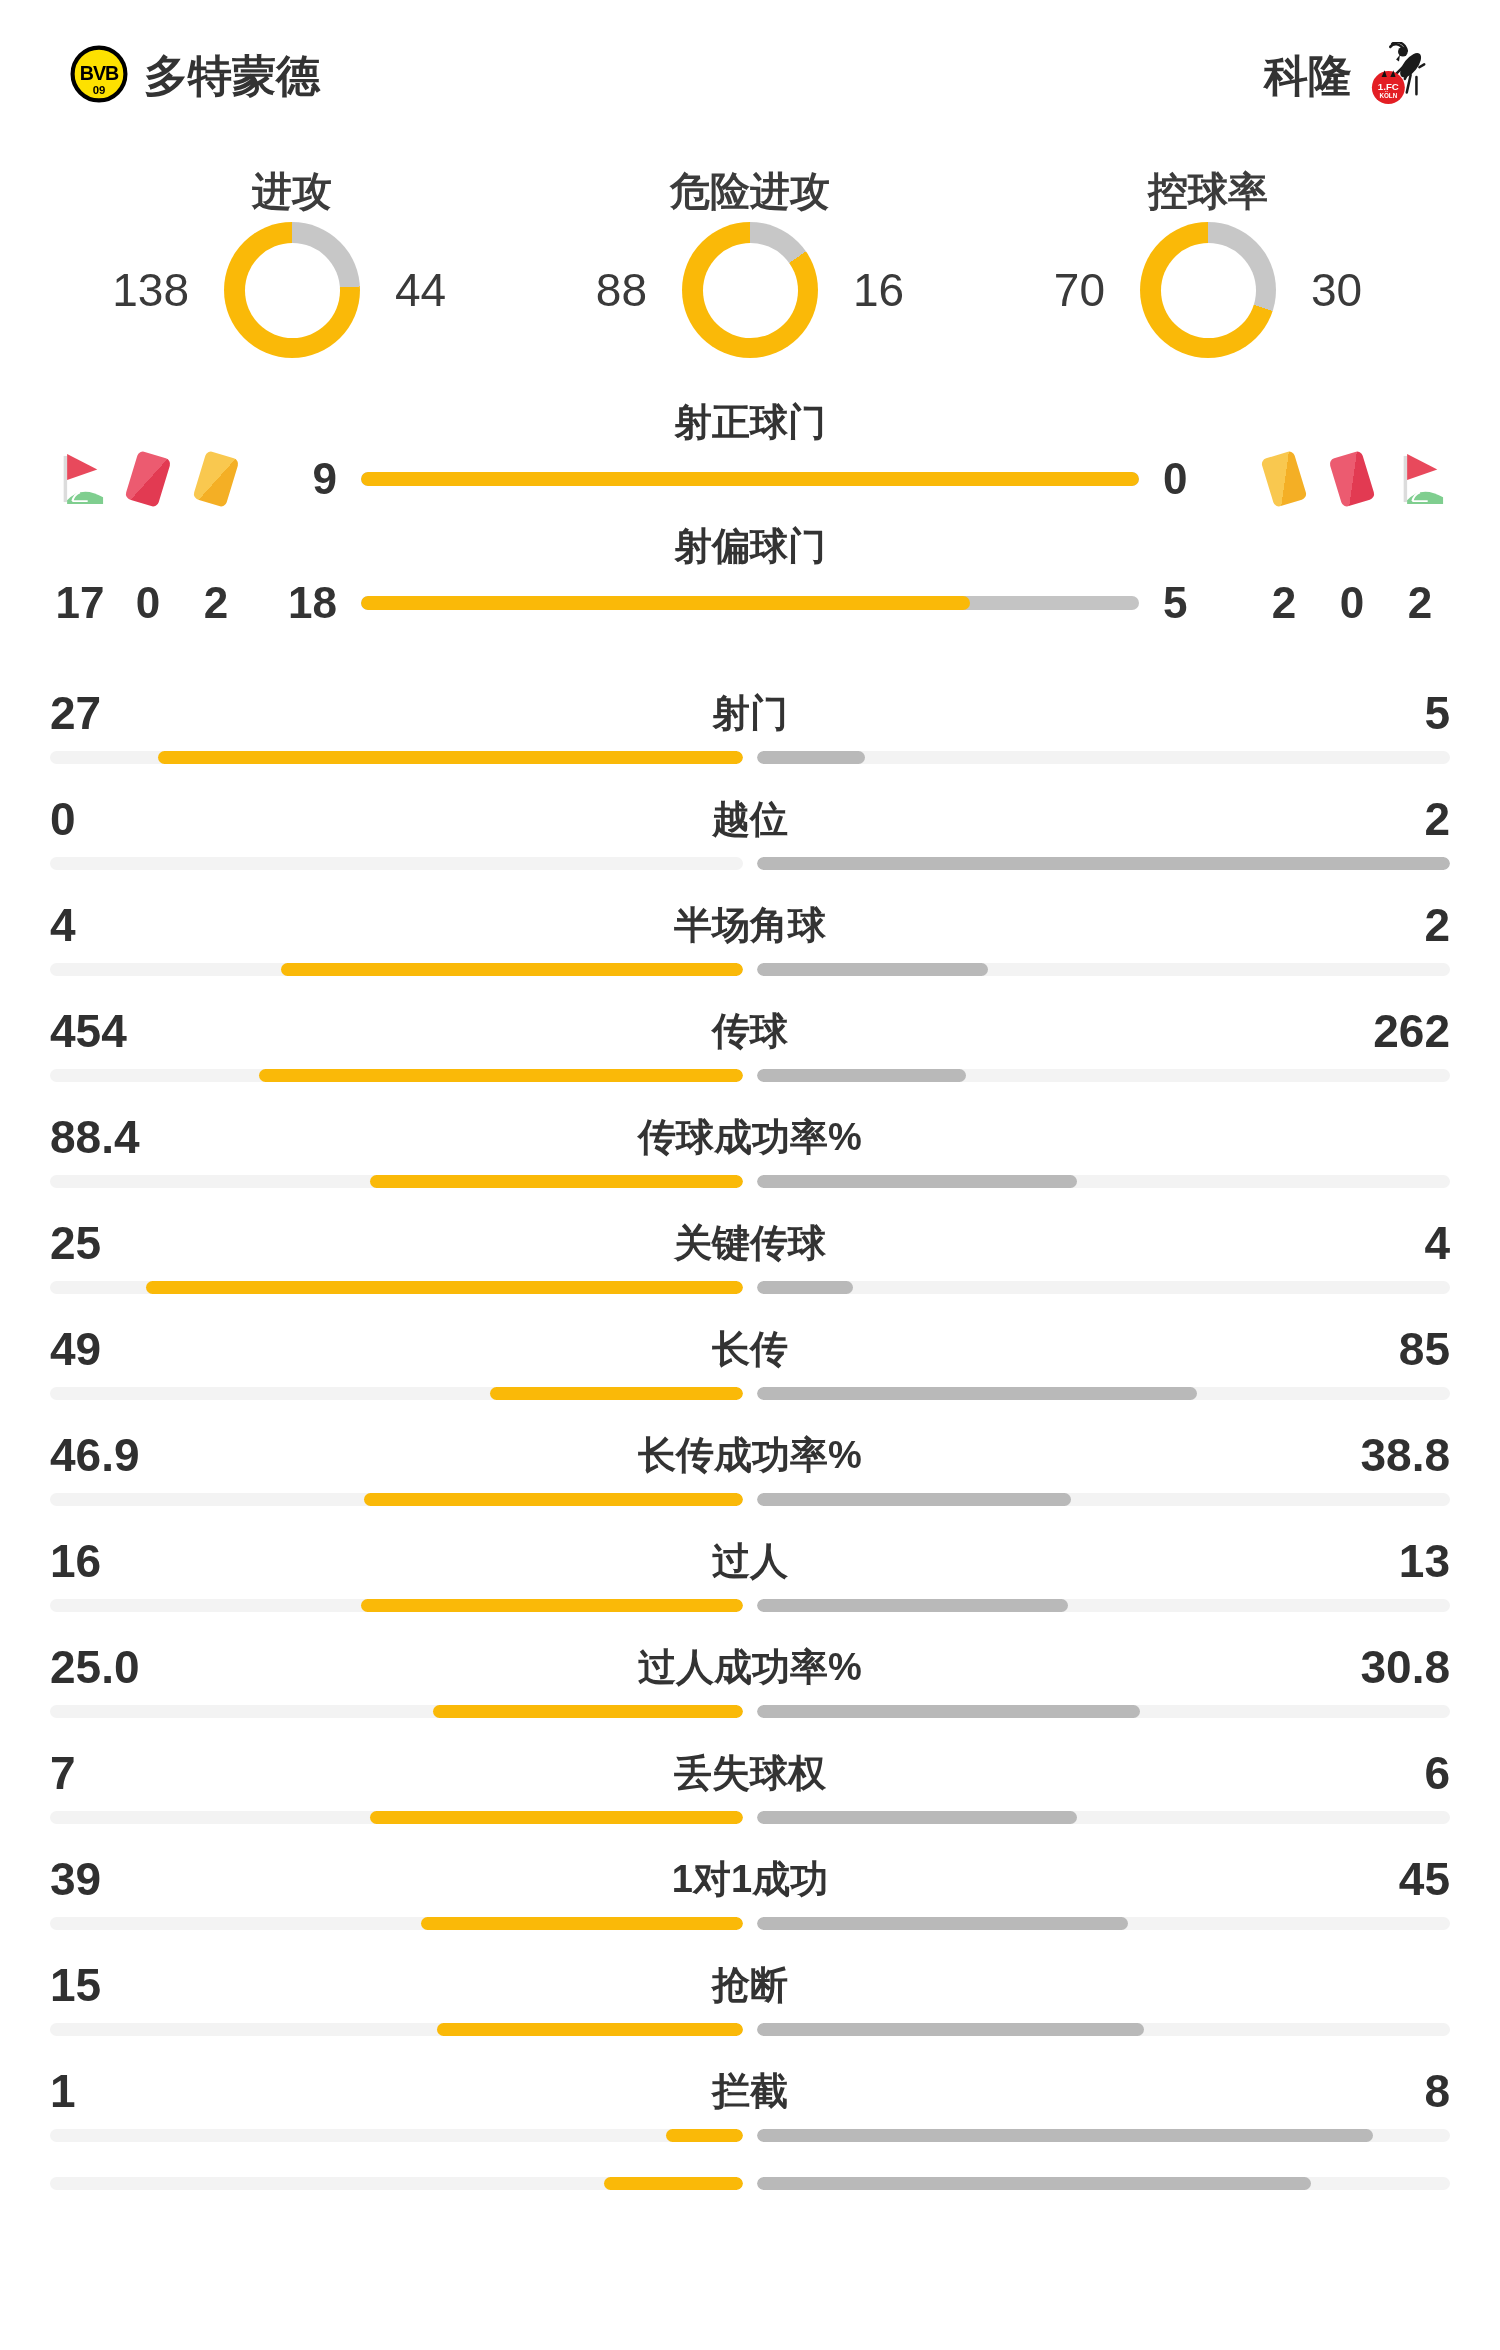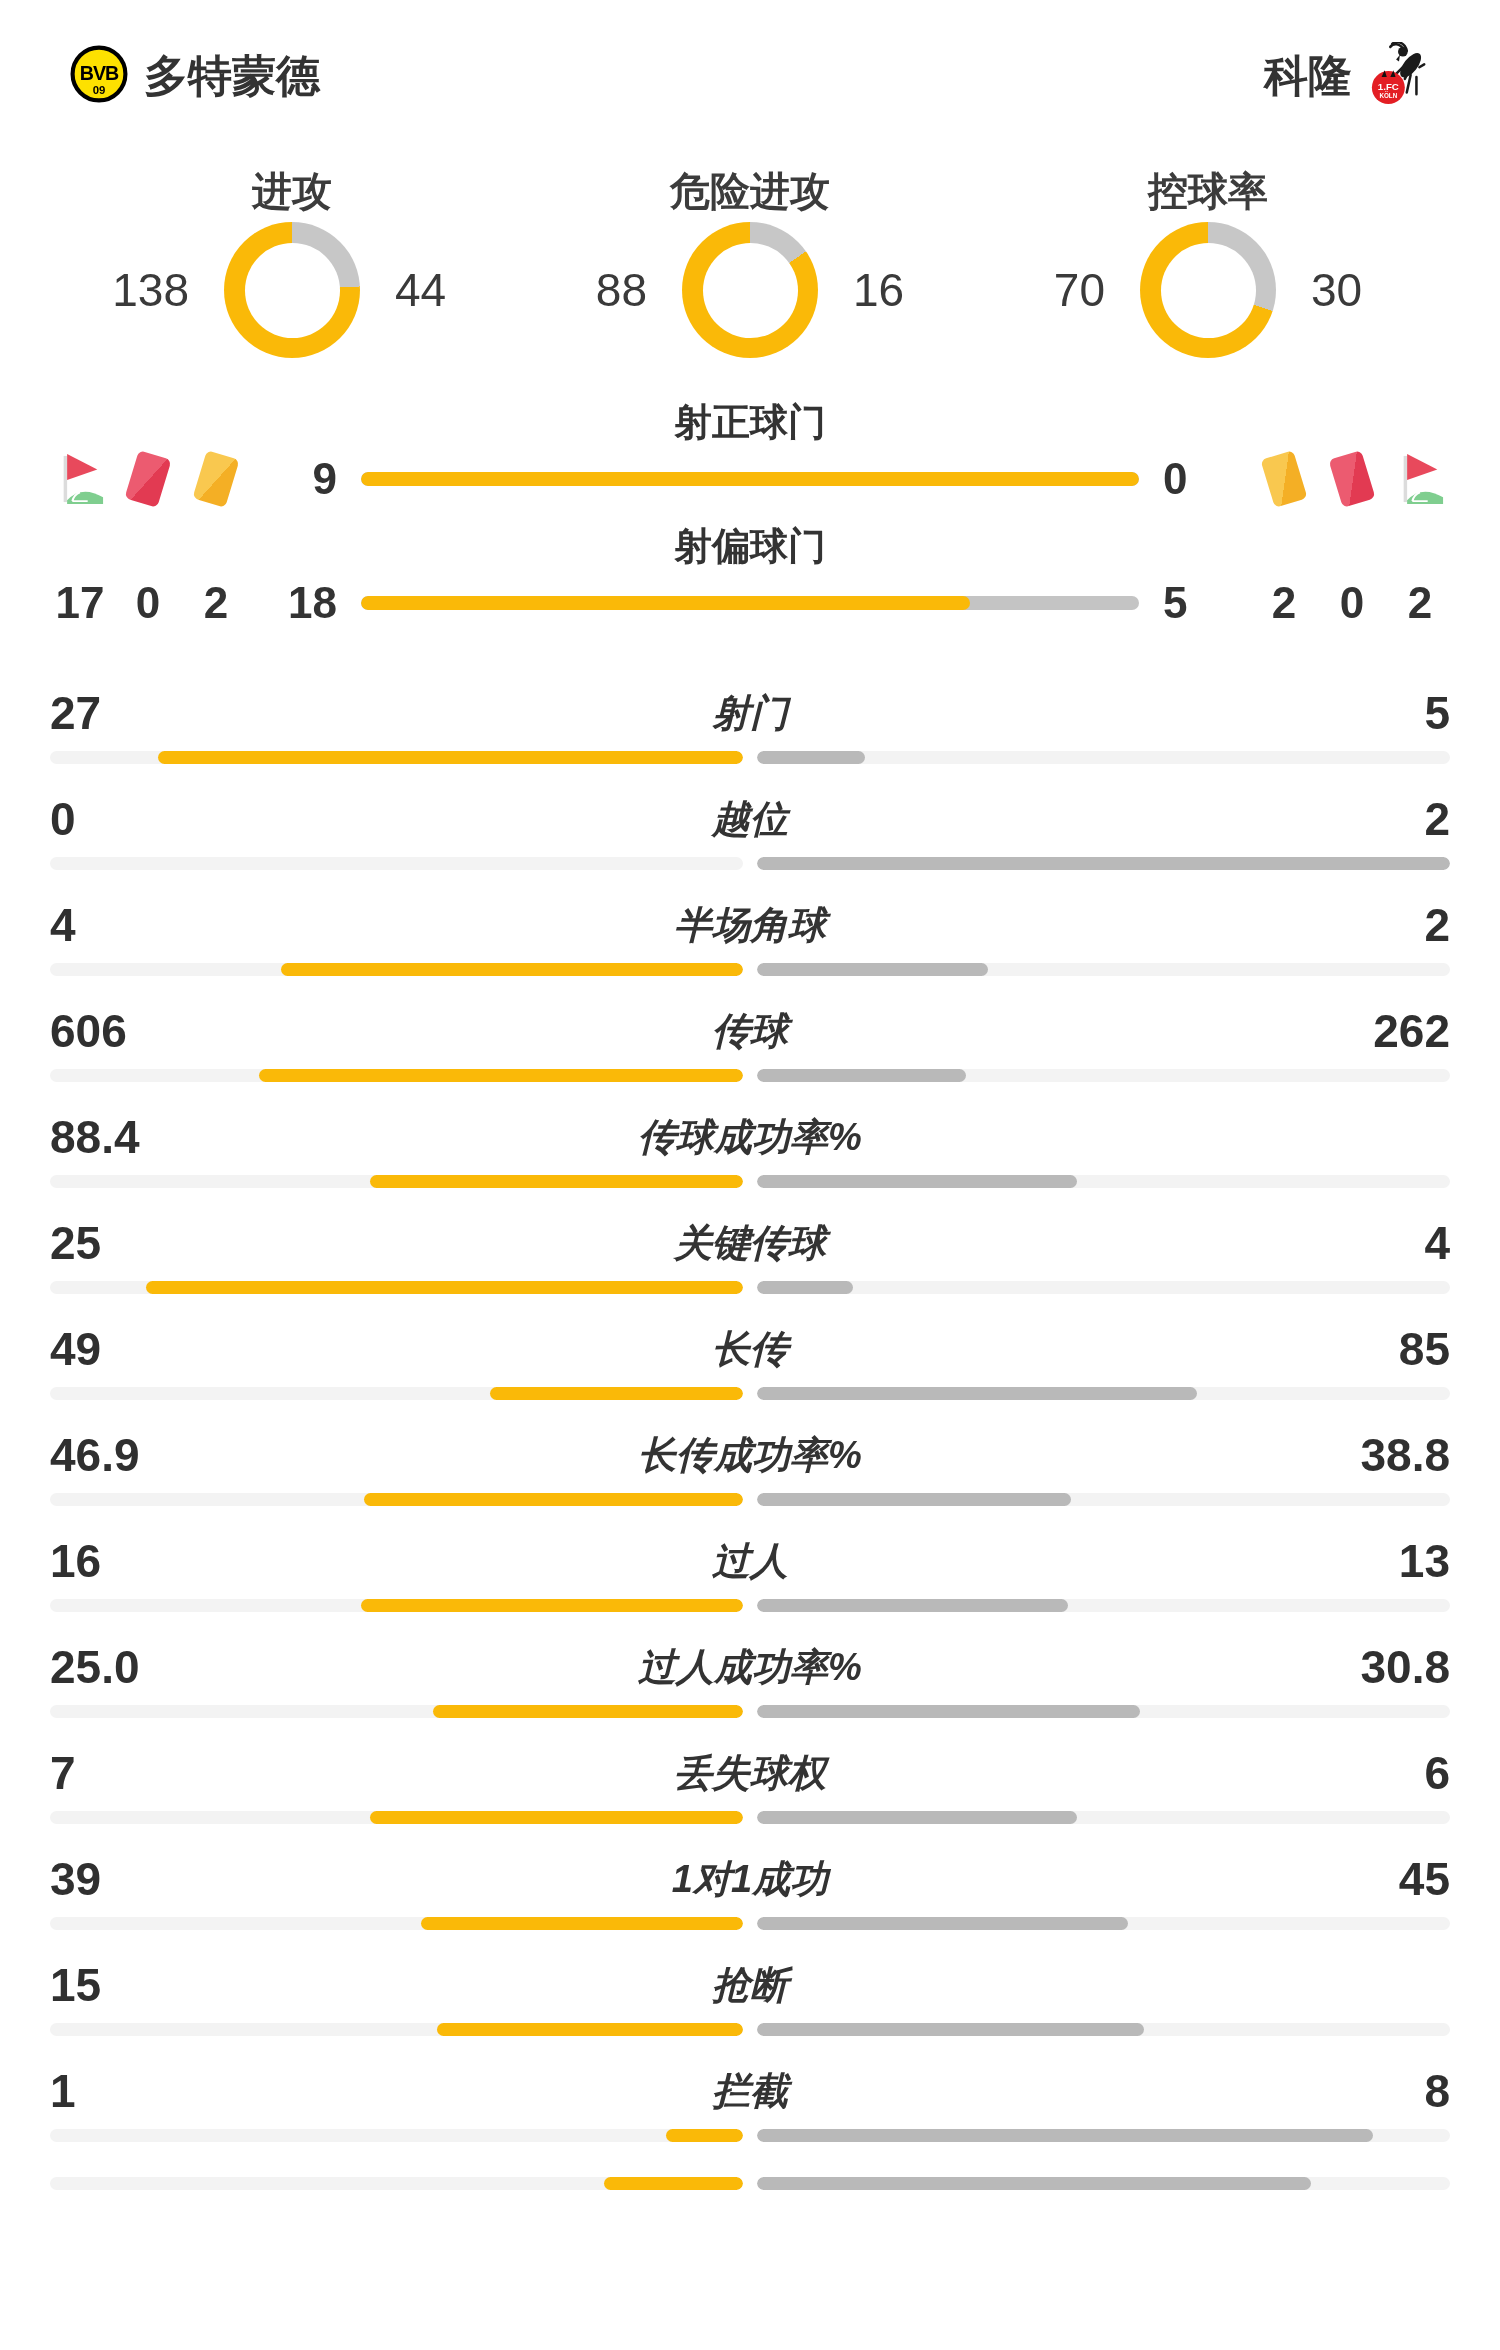--- a/index.html
+++ b/index.html
@@ -41,21 +41,21 @@
   .card.yellow{background:linear-gradient(115deg,#F9C84F 0 52%,#F4AF25 52%);}
   .rot-r{transform:rotate(17deg);}
   .rot-l{transform:rotate(-17deg);}
   
   .stats{margin-top:50px;padding:0 50px;}
   .srow{height:106px;}
   .sline{display:grid;grid-template-columns:1fr auto 1fr;align-items:center;height:58px;}
   .sval{font-size:46px;font-weight:bold;color:#303030;}
   .sval.left{text-align:left;}
   .sval.right{text-align:right;}
-  .slabel{font-size:38px;font-weight:bold;color:#333;white-space:nowrap;font-style:italic;}
+  .slabel{font-size:38px;font-weight:bold;color:#333;white-space:nowrap;}
   .sbar{display:flex;gap:14px;margin-top:9px;height:13px;}
   .half{flex:1;background:#F3F3F3;border-radius:7px;position:relative;overflow:hidden;}
   .fill{position:absolute;top:0;height:100%;border-radius:7px;}
   .fill.lfill{right:0;background:#FAB908;}
   .fill.rfill{left:0;background:#B9B9B9;}
 </style>
 </head>
 <body>
 
 <div class="page">
@@ -228,21 +228,21 @@
         <div class="fill lfill" style="width: 66.6667%;"></div>
       </div>
       <div class="half">
         <div class="fill rfill" style="width: 33.3333%;"></div>
       </div>
     </div>
   </div>
 
   <div class="srow">
     <div class="sline">
-      <div class="sval left">606</div>
+      <div class="sval left">454</div>
       <div class="slabel">传球</div>
       <div class="sval right">262</div>
     </div>
     <div class="sbar">
       <div class="half">
         <div class="fill lfill" style="width: 69.8157%;"></div>
       </div>
       <div class="half">
         <div class="fill rfill" style="width: 30.1843%;"></div>
       </div>

